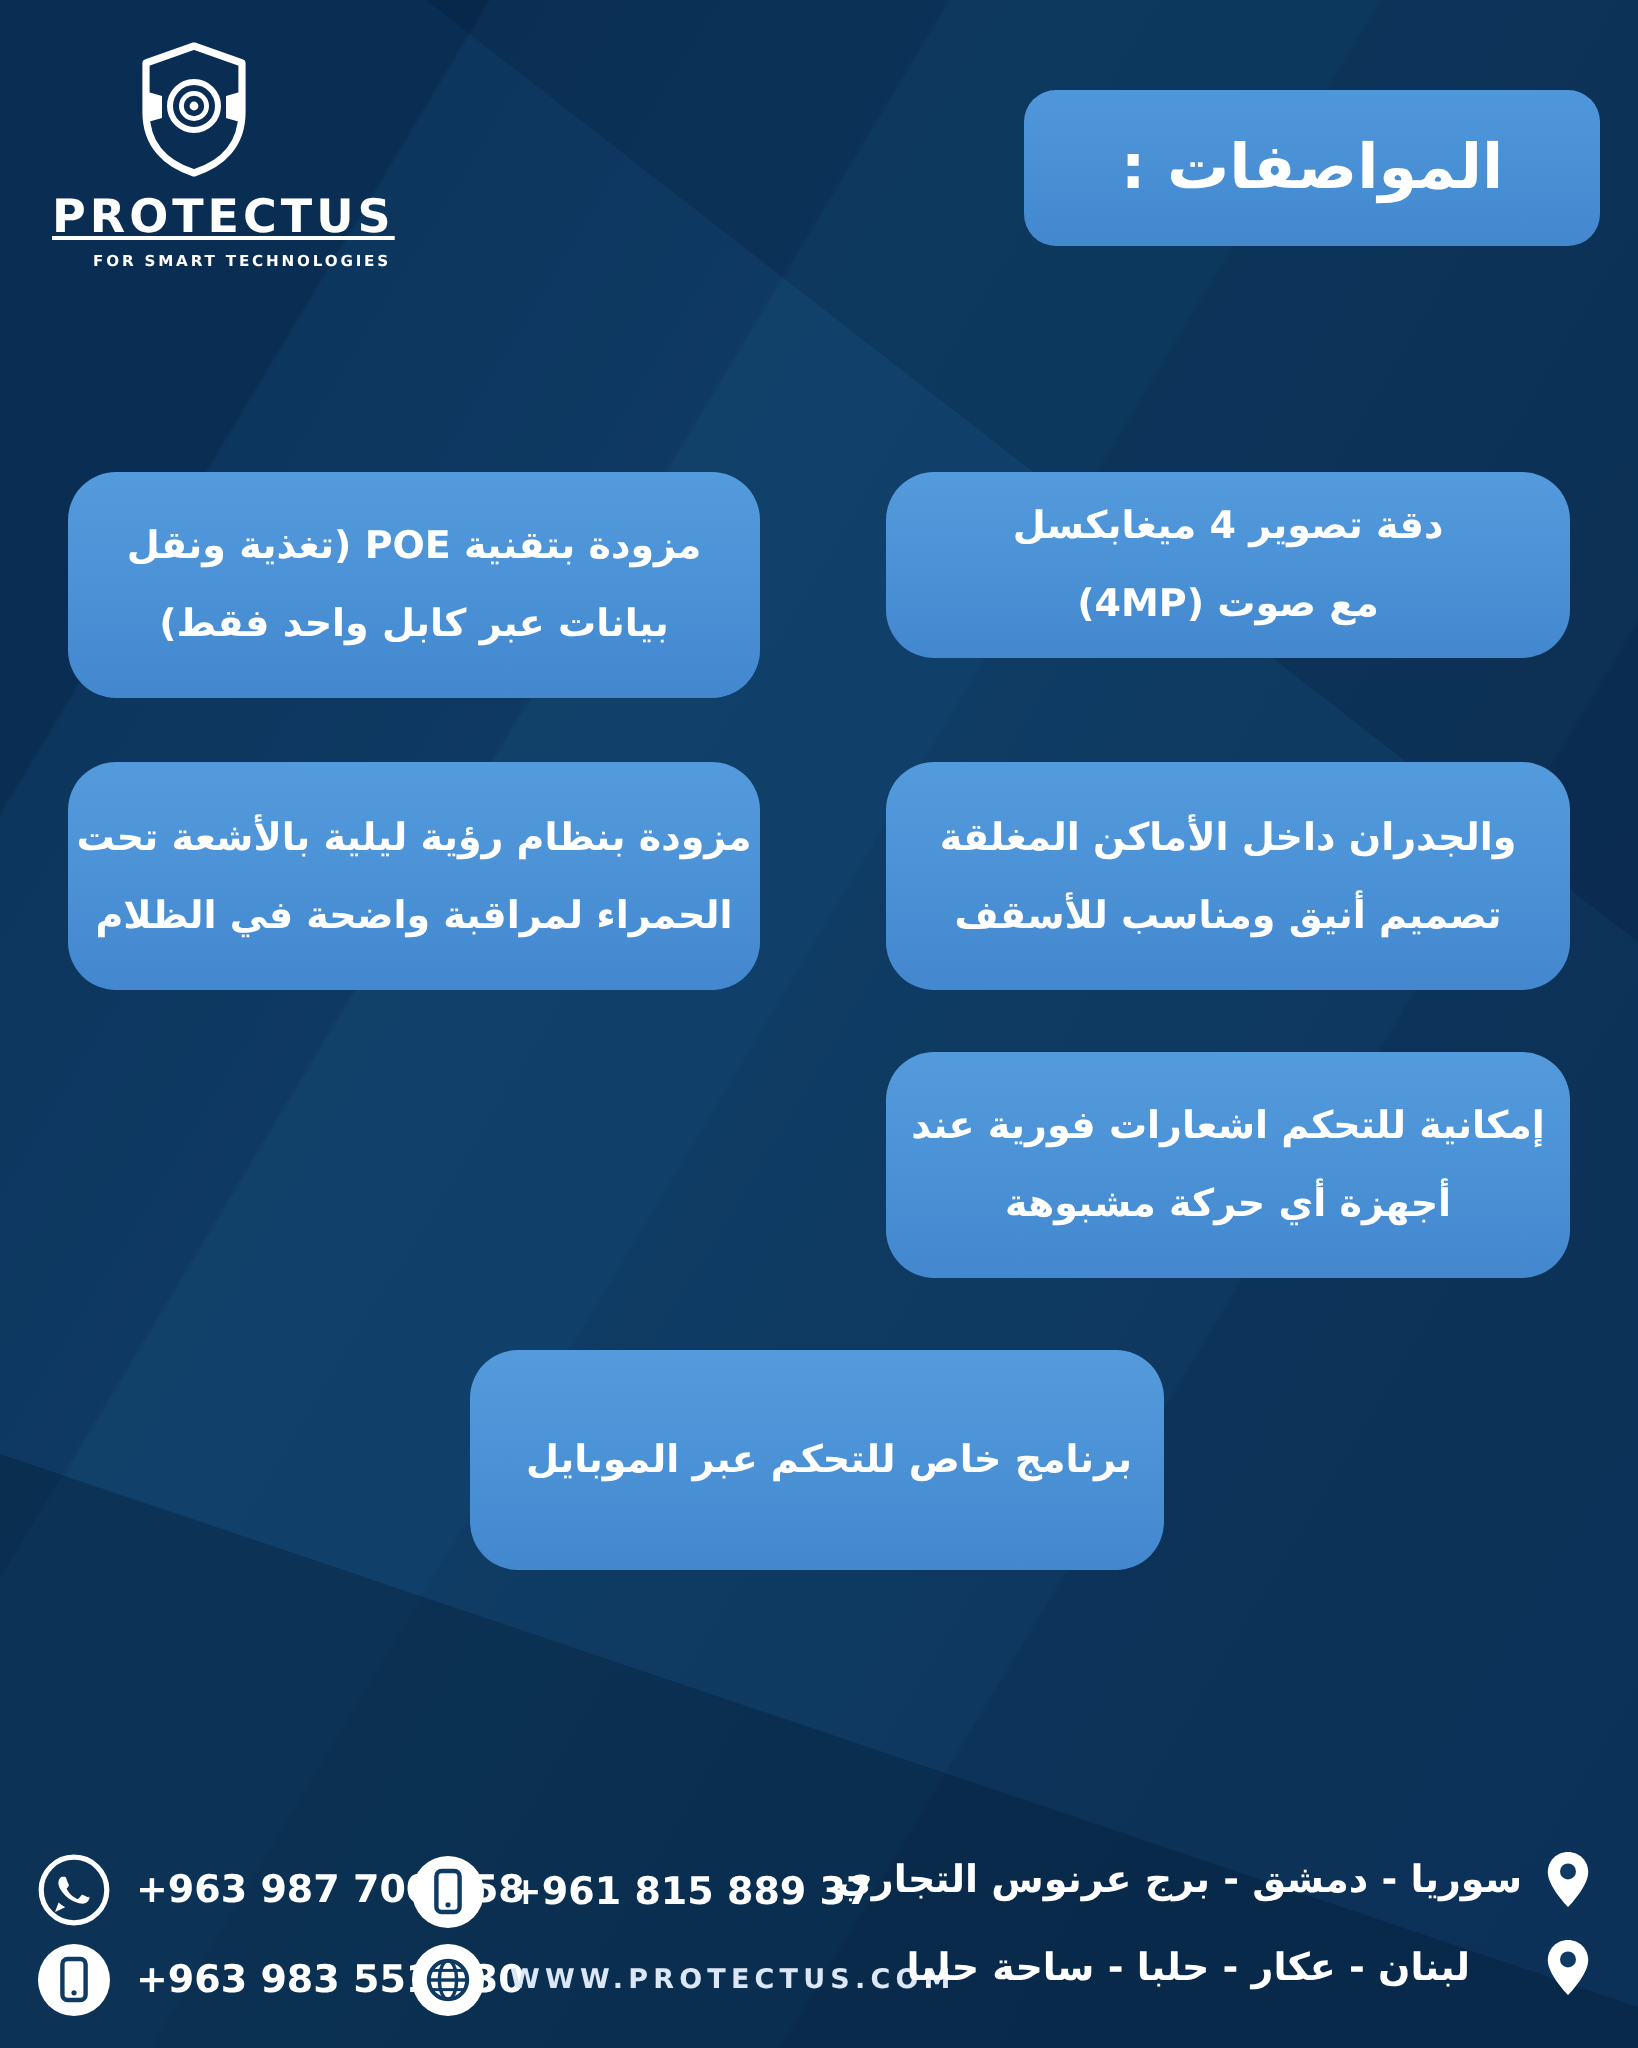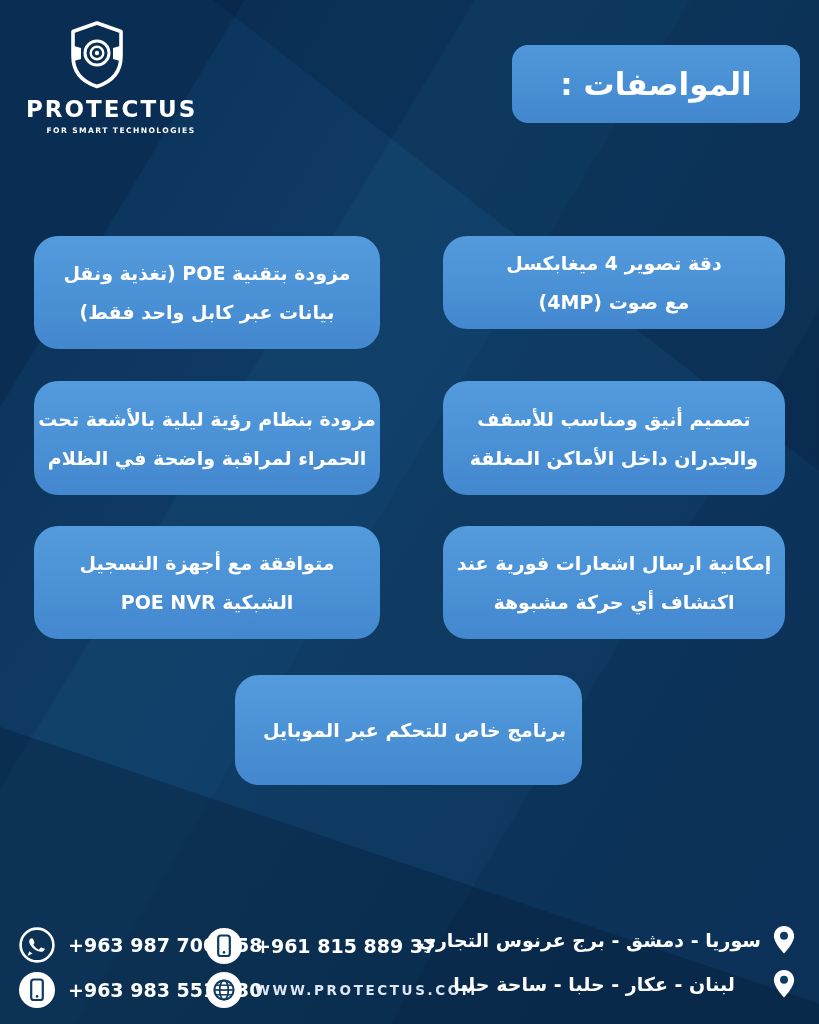--- a/index.html
+++ b/index.html
@@ -22,21 +22,21 @@
   }
   .bg-sheen {
     position:absolute; left:0; top:0; width:100%; height:100%;
     clip-path:polygon(26% 0, 100% 46%, 100% 0);
     background:rgba(0,10,25,0.14); pointer-events:none;
   }
 
   
   .logo { position:absolute; left:26px; top:20px; width:142px; text-align:center; }
   .logo svg.shield { display:block; margin:0 auto 6px auto; }
-  .brand-name { font-size:23px; font-weight:bold; letter-spacing:2px; color:#fff; white-space:nowrap; }
+  .brand-name { font-size:23px; font-weight:bold; letter-spacing:2px; color:#fff; white-space:nowrap;text-decoration:underline; }
   .brand-tagline { display:flex; align-items:center; justify-content:center; gap:6px; margin-top:4px;padding-left:48px; }
   .brand-tagline .dash { width:14px; height:2px; background:#fff; }
   .brand-tagline .tg { font-size:7.6px; font-weight:bold; letter-spacing:1.4px; color:#fff; white-space:nowrap; }
 
   
   .title-box {
     position:absolute; left:512px; top:45px; width:288px; height:78px;
     background:linear-gradient(180deg,#4f97da,#4388cf);
     border-radius:16px; display:flex; align-items:center; justify-content:center;
     direction:rtl;
@@ -108,30 +108,26 @@
   </div>
   <div class="card c-res">
     <span class="ln">دقة تصوير 4 ميغابكسل</span>
     <span class="ln">مع صوت (4MP)</span>
   </div>
   <div class="card c-night">
     <span class="ln">مزودة بنظام رؤية ليلية بالأشعة تحت</span>
     <span class="ln">الحمراء لمراقبة واضحة في الظلام</span>
   </div>
   <div class="card c-design">
+    <span class="ln">والجدران داخل الأماكن المغلقة</span>
     <span class="ln">تصميم أنيق ومناسب للأسقف</span>
-    <span class="ln">والجدران داخل الأماكن المغلقة</span>
-  </div>
-  <div class="card c-nvr">
-    <span class="ln">متوافقة مع أجهزة التسجيل</span>
-    <span class="ln">الشبكية POE NVR</span>
   </div>
   <div class="card c-alerts">
-    <span class="ln">إمكانية ارسال اشعارات فورية عند</span>
-    <span class="ln">اكتشاف أي حركة مشبوهة</span>
+    <span class="ln">إمكانية للتحكم اشعارات فورية عند</span>
+    <span class="ln">أجهزة أي حركة مشبوهة</span>
   </div>
   <div class="card c-mobile">
     <span class="ln">برنامج خاص للتحكم عبر الموبايل</span>
   </div>
 
   <div class="contact-row cr-1">
     <svg class="icon-circle" width="40" height="40" viewBox="0 0 40 40">
       <circle cx="20" cy="20" r="16.4" fill="none" stroke="#ffffff" stroke-width="2.6"></circle>
       <path d="M10.5 31 L12.3 26.2 A16.4 16.4 0 0 0 15.6 28.6 Z" fill="#ffffff"></path>
       <path d="M27.3 23.8c-.4-.2-2.4-1.2-2.7-1.3-.4-.1-.7-.2-1 .2-.3.4-1.1 1.3-1.3 1.6-.2.3-.5.3-.9.1-2.2-1.1-3.7-2.5-4.9-4.7-.3-.6.3-.6.9-1.8.1-.2.1-.4 0-.6-.1-.2-1-2.3-1.3-3.2-.3-.8-.7-.7-1-.7h-.8c-.3 0-.7.1-1.1.5-1.6 1.6-1.1 4 .2 6.1 2.3 3.6 5.3 5.6 9.1 6.6 1.7.4 3 .3 4.1-.6.5-.5 1-1.3 1.1-1.8.1-.5 0-.9-.4-1z" fill="#ffffff"></path>

